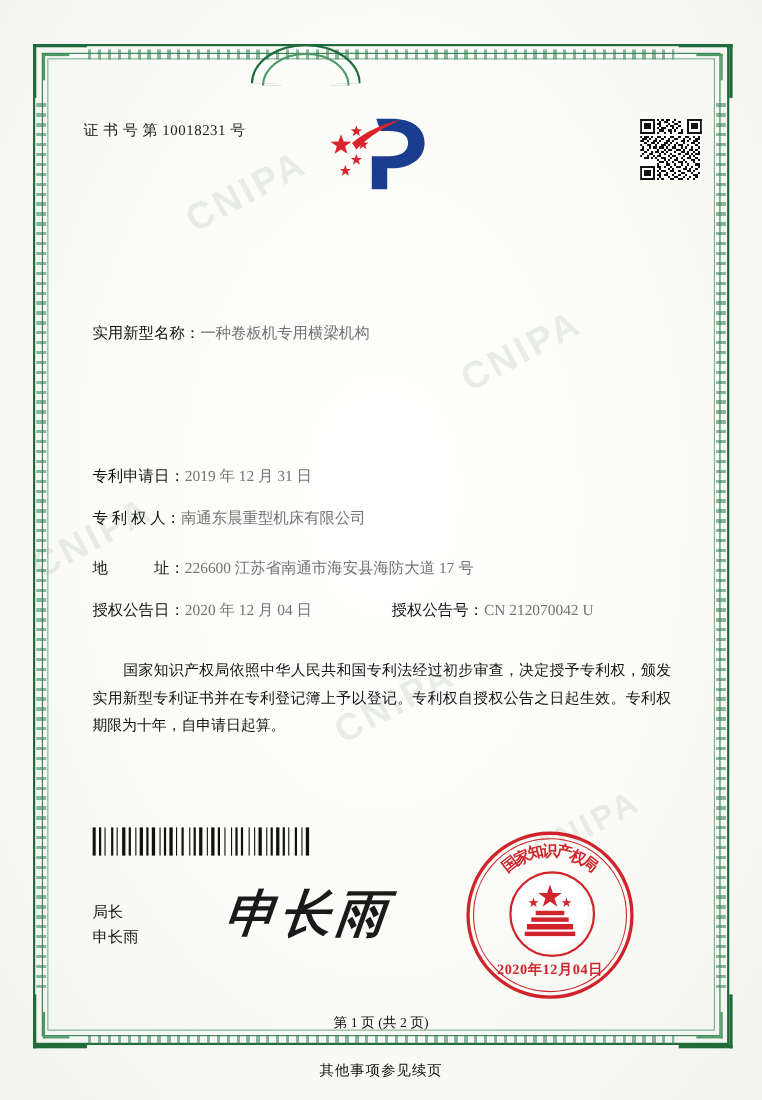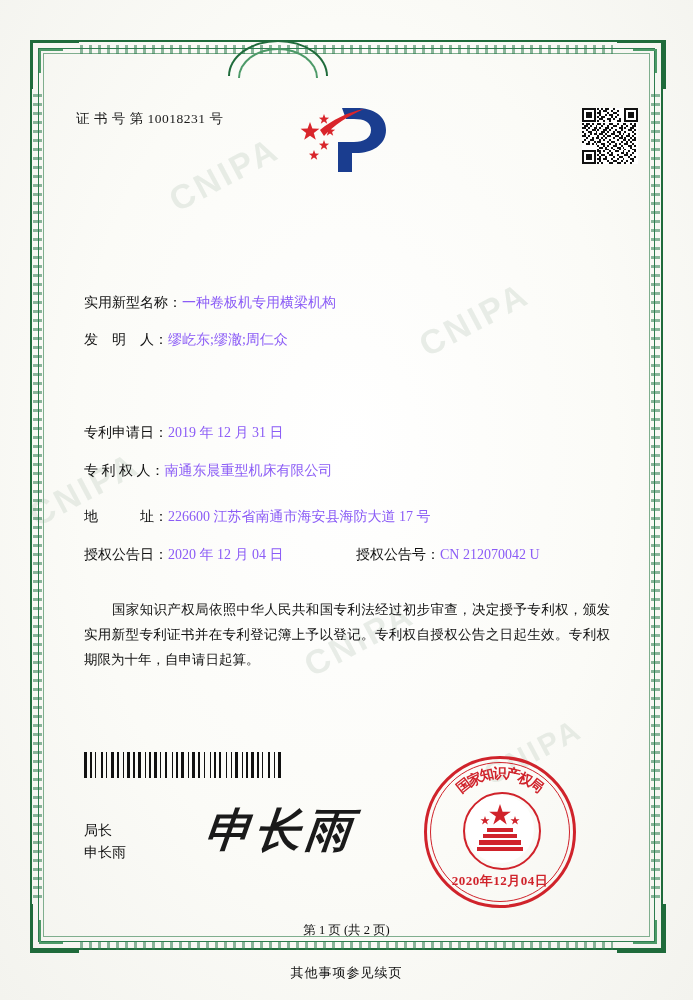--- a/index.html
+++ b/index.html
@@ -176,21 +176,21 @@
     font-size: 14px;
     color: #111;
     white-space: nowrap;
   }
   .field .lbl {
     display: inline-block;
     color: #111;
   }
   .field .val {
     display: inline-block;
-    color: #8b5cf6;
+    color: #737373;
   }
 
   .f-name   { top: 294px; }
   .f-inv    { top: 331px; }
   .f-patno  { top: 382px; }
   .f-appdate{ top: 424px; }
   .f-owner  { top: 462px; }
   .f-addr   { top: 508px; }
   .f-grant  { top: 546px; }
   .f-grantno{ left: 356px; top: 546px; }
@@ -568,23 +568,20 @@
         <polygon points="24,50 25.3,53.6 29.1,53.7 26.1,56 27.2,59.7 24,57.5 20.8,59.7 21.9,56 18.9,53.7 22.7,53.6"></polygon>
       </g>
     </svg>
   </div>
 
 
   <div class="field f-name">
     <span class="lbl">实用新型名称：</span><span class="val">一种卷板机专用横梁机构</span>
   </div>
 
-  <div class="field f-inv">
-    <span class="lbl">发　明　人：</span><span class="val">缪屹东;缪澈;周仁众</span>
-  </div>
 
 
   <div class="field f-appdate">
     <span class="lbl">专利申请日：</span><span class="val">2019 年 12 月 31 日</span>
   </div>
 
   <div class="field f-owner">
     <span class="lbl">专 利 权 人：</span><span class="val">南通东晨重型机床有限公司</span>
   </div>
 

